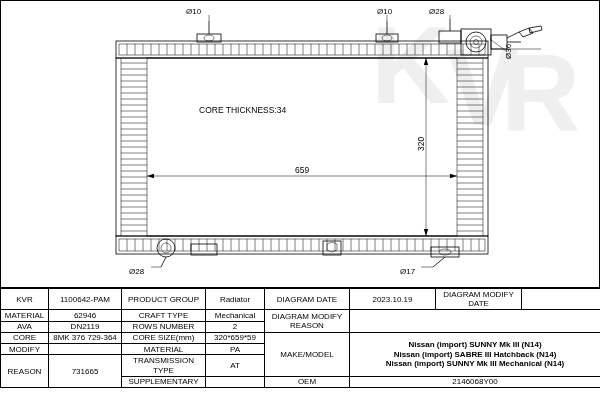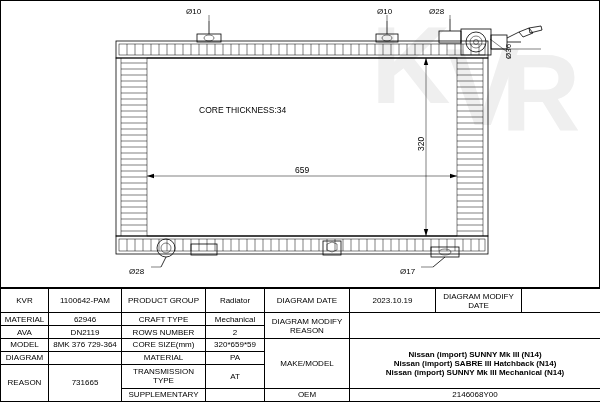--- a/index.html
+++ b/index.html
@@ -10,21 +10,21 @@
   .drawing{position:absolute;left:0;top:0;width:600px;height:288px;border:1px solid #000;box-sizing:border-box;background:#fff;overflow:hidden;}
   .wm{position:absolute;left:0;top:0;width:600px;height:288px;pointer-events:none;}
   .wm span{position:absolute;font-size:110px;font-weight:bold;color:#efefef;letter-spacing:2px;}
   .wm .k{left:370px;top:0px;}
   .wm .v{left:445px;top:22px;}
   .wm .r{left:500px;top:28px;}
 
   .svgwrap{position:absolute;left:0;top:0;}
 
   
-  table.spec{position:absolute;left:0;top:288px;border-collapse:collapse;width:600px;height:114px;table-layout:fixed;}
+  table.spec{position:absolute;left:0;top:288px;border-collapse:collapse;width:600px;height:100px;table-layout:fixed;}
   table.spec td{border:1px solid #000;font-size:8px;text-align:center;vertical-align:middle;padding:0 1px;line-height:1.15;}
   .lbl{font-size:8px;}
   .makecell{font-size:7.5px;line-height:1.35;font-weight:bold;}
 </style>
 </head>
 <body>
 
 <div class="page">
 
   <div class="drawing">
@@ -304,34 +304,34 @@
       </tr>
 
       <tr>
         <td class="lbl">AVA</td>
         <td>DN2119</td>
         <td class="lbl">ROWS NUMBER</td>
         <td>2</td>
       </tr>
 
       <tr>
-        <td class="lbl">MODEL</td>
+        <td class="lbl">CORE</td>
         <td>8MK 376 729-364</td>
         <td class="lbl">CORE SIZE(mm)</td>
         <td>320*659*59</td>
         <td class="lbl" rowspan="3">MAKE/MODEL</td>
         <td colspan="3" rowspan="3" class="makecell">
           <div>Nissan (import) SUNNY Mk III (N14)</div>
           <div>Nissan (import) SABRE III Hatchback (N14)</div>
           <div>Nissan (import) SUNNY Mk III Mechanical (N14)</div>
         </td>
       </tr>
 
       <tr>
-        <td class="lbl">DIAGRAM</td>
+        <td class="lbl">MODIFY</td>
         <td></td>
         <td class="lbl">MATERIAL</td>
         <td>PA</td>
       </tr>
 
       <tr>
         <td class="lbl" rowspan="2">REASON</td>
         <td rowspan="2">731665</td>
         <td class="lbl">TRANSMISSION TYPE</td>
         <td>AT</td>

